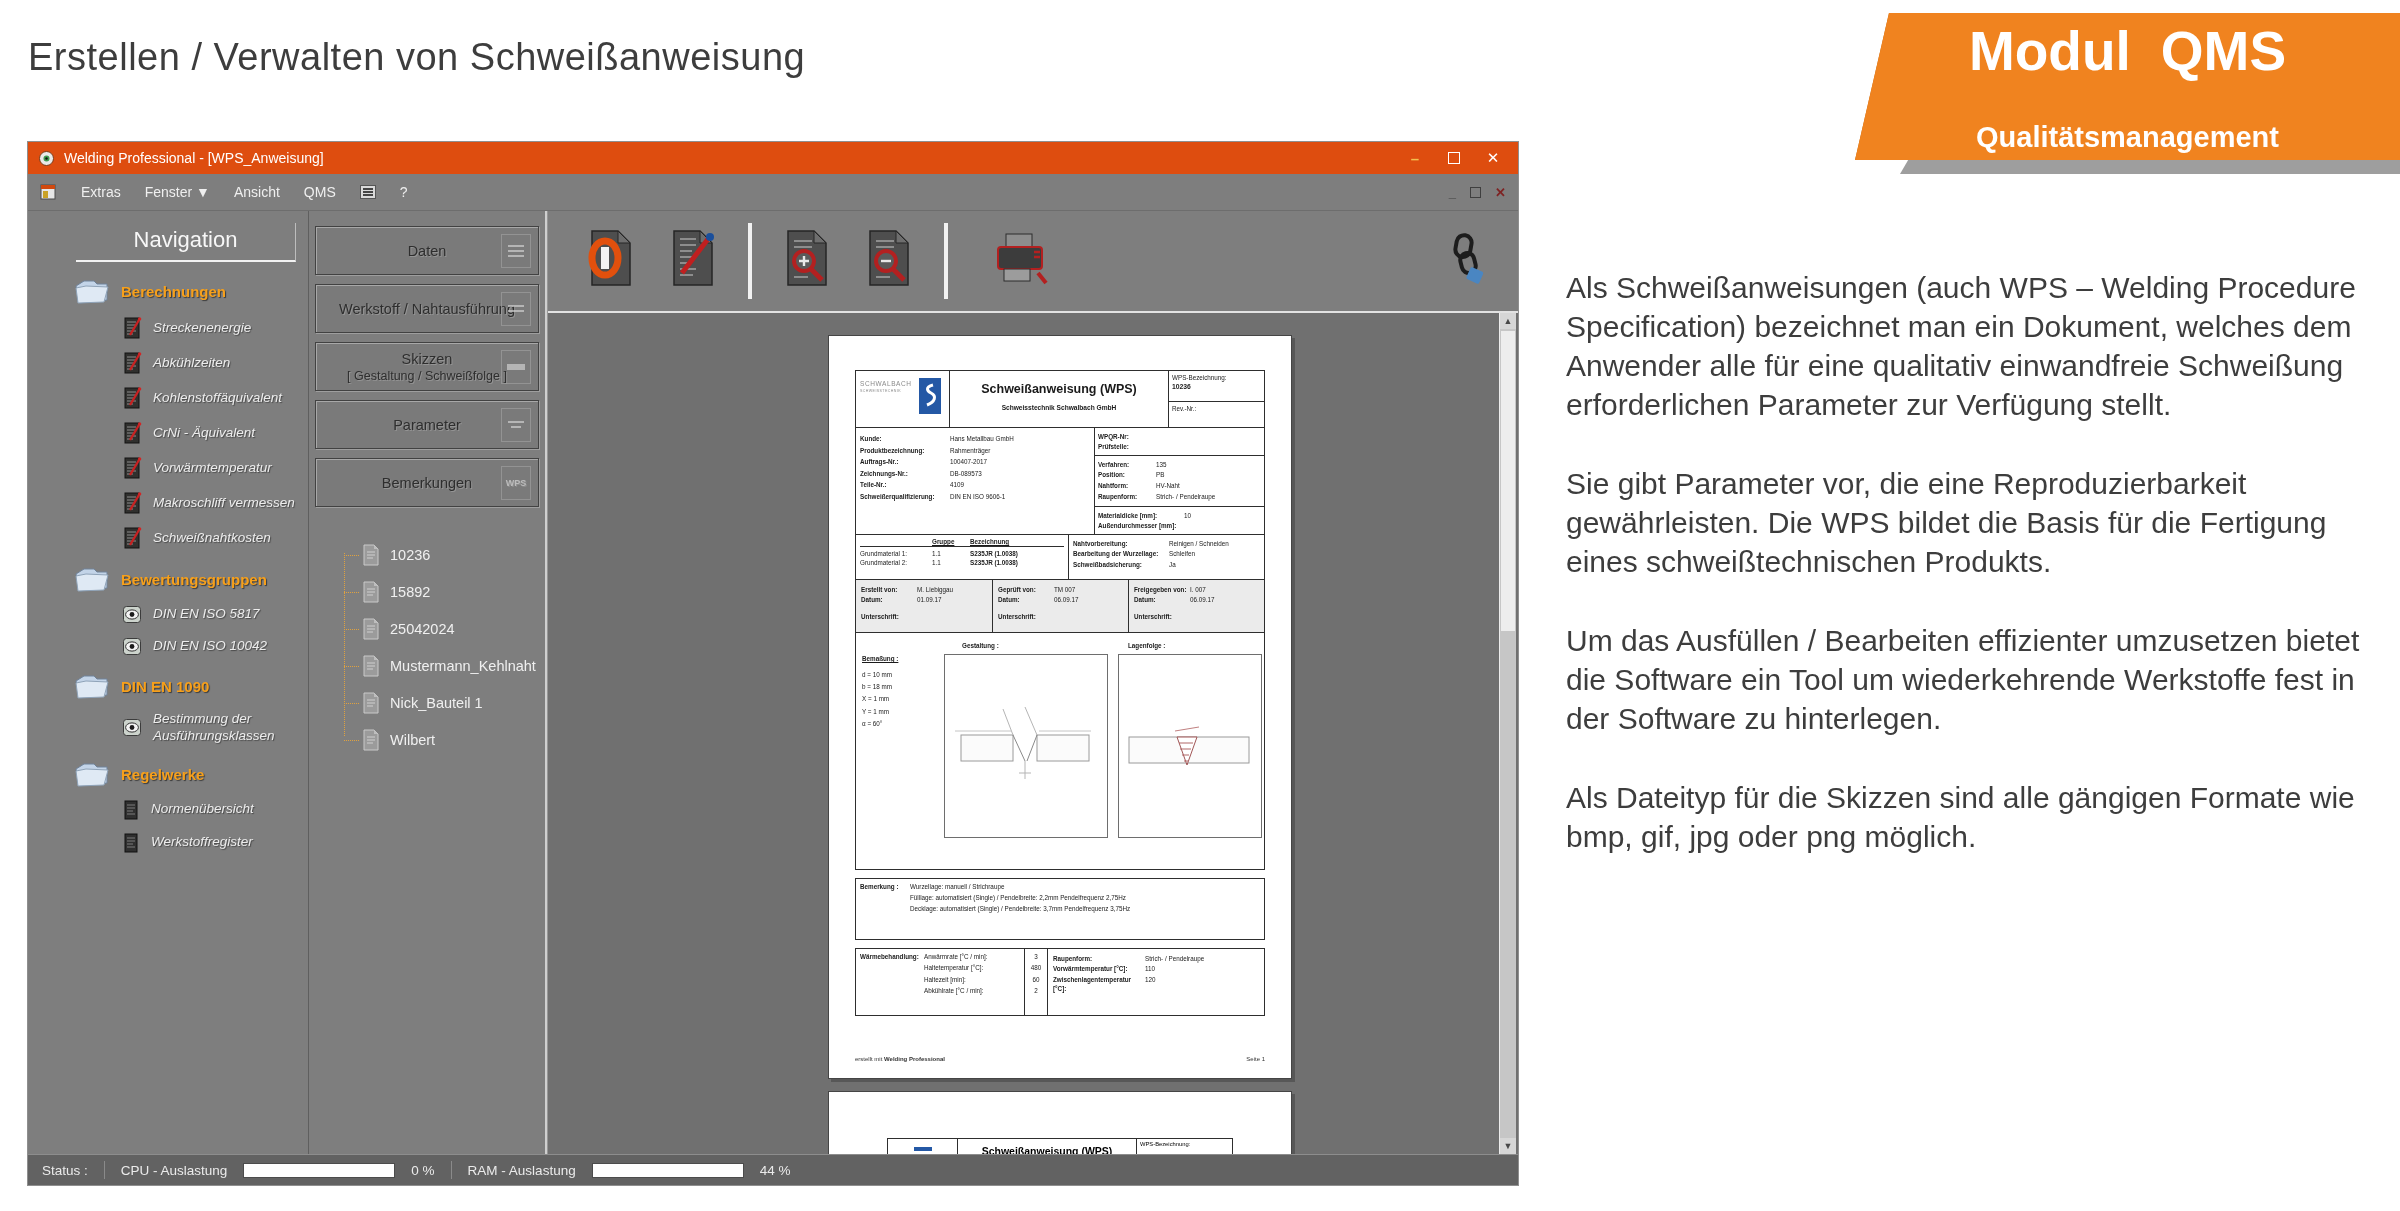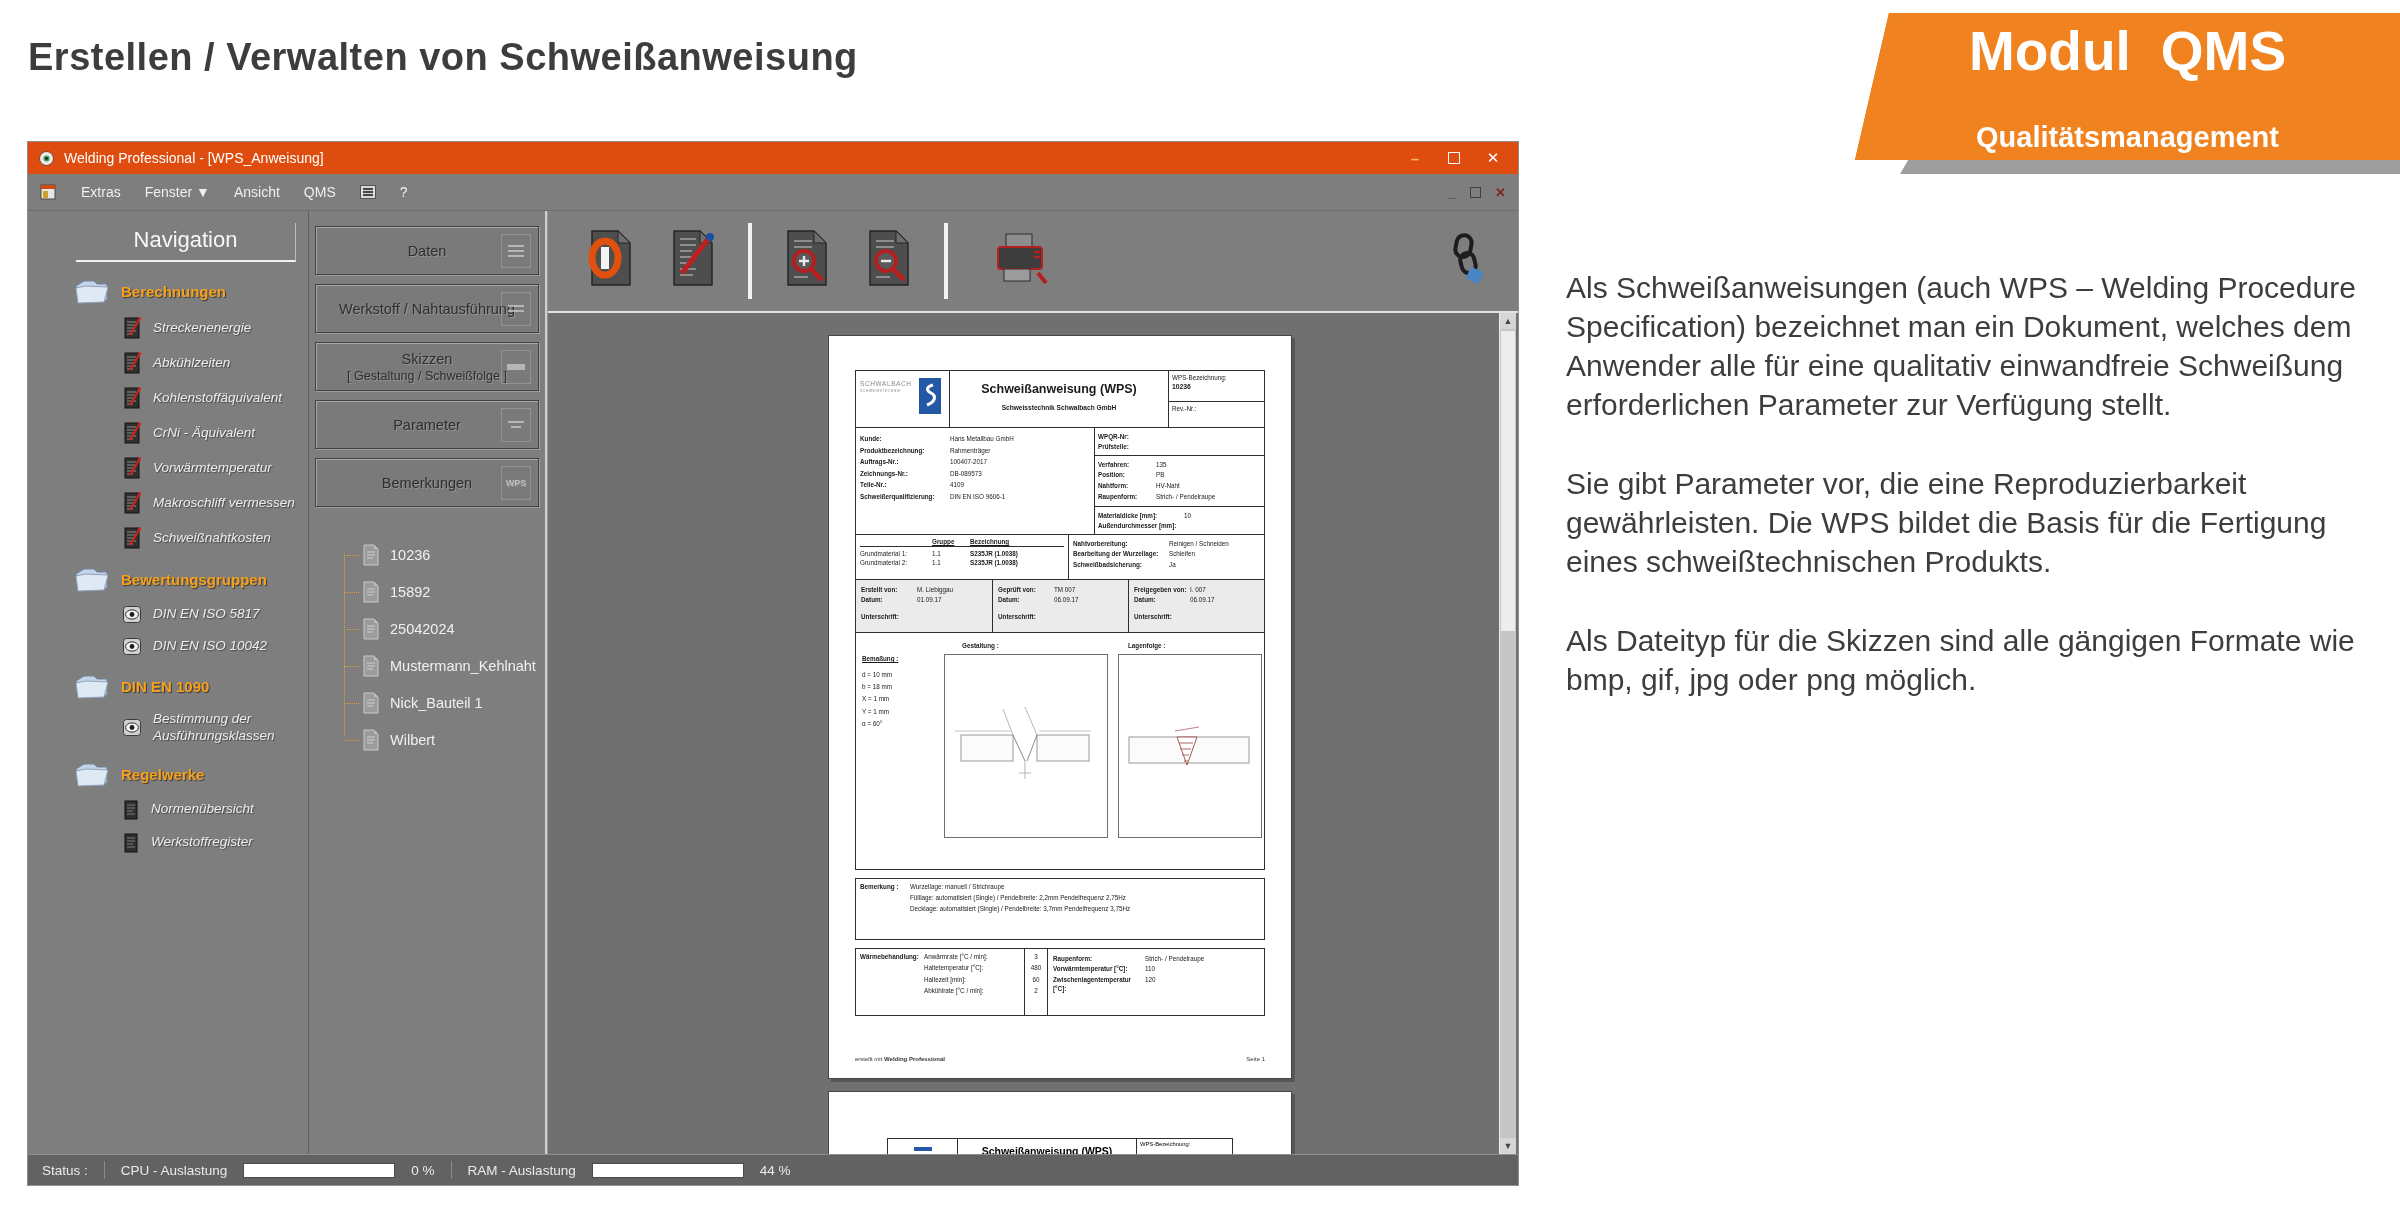--- a/index.html
+++ b/index.html
@@ -1,20 +1,20 @@
 <!DOCTYPE html>
 <html><head>
 <meta charset="utf-8">
 <style>
   html,body{margin:0;padding:0;}
   body{width:2400px;height:1211px;position:relative;background:#ffffff;
        font-family:"Liberation Sans",sans-serif;overflow:hidden;}
 
   
-  .page-title{position:absolute;left:28px;top:36px;font-size:38px;font-weight:700;
+  .page-title{position:absolute;left:28px;top:36px;font-size:38px;font-weight:400;
               color:#3d3d3d;letter-spacing:.5px;}
 
   
   .banner{position:absolute;right:0;top:13px;width:545px;height:147px;}
   .banner-shadow{position:absolute;right:0;top:137px;width:500px;height:24px;background:#9e9e9e;
                  clip-path:polygon(14px 0,100% 0,100% 100%,0 100%);}
   .banner-main{position:absolute;inset:0;background:#F0831F;
                clip-path:polygon(34px 0,100% 0,100% 100%,0 100%);
                display:flex;flex-direction:column;align-items:center;justify-content:center;color:#fff;gap:36px;}
   .banner-edge{position:absolute;left:0;top:0;width:40px;height:147px;background:#bc6512;
@@ -792,14 +792,15 @@
     <span class="ssep"></span>
     <span>RAM - Auslastung</span>
     <span class="pbar"><span class="pfill ram-fill" style="width:44%"></span></span>
     <span>44 %</span>
   </div>
 </div>
 
 <div class="desc">
   <p>Als Schweißanweisungen (auch WPS – Welding Procedure Specification) bezeichnet man ein Dokument, welches dem Anwender alle für eine qualitativ einwandfreie Schweißung erforderlichen Parameter zur Verfügung stellt.</p>
   <p>Sie gibt Parameter vor, die eine Reproduzierbarkeit gewährleisten. Die WPS bildet die Basis für die Fertigung eines schweißtechnischen Produkts.</p>
+  <p>Um das Ausfüllen / Bearbeiten effizienter umzusetzen bietet die Software ein Tool um wiederkehrende Werkstoffe fest in der Software zu hinterlegen.</p>
   <p>Als Dateityp für die Skizzen sind alle gängigen Formate wie bmp, gif, jpg oder png möglich.</p>
 </div>
 
 </body></html>

